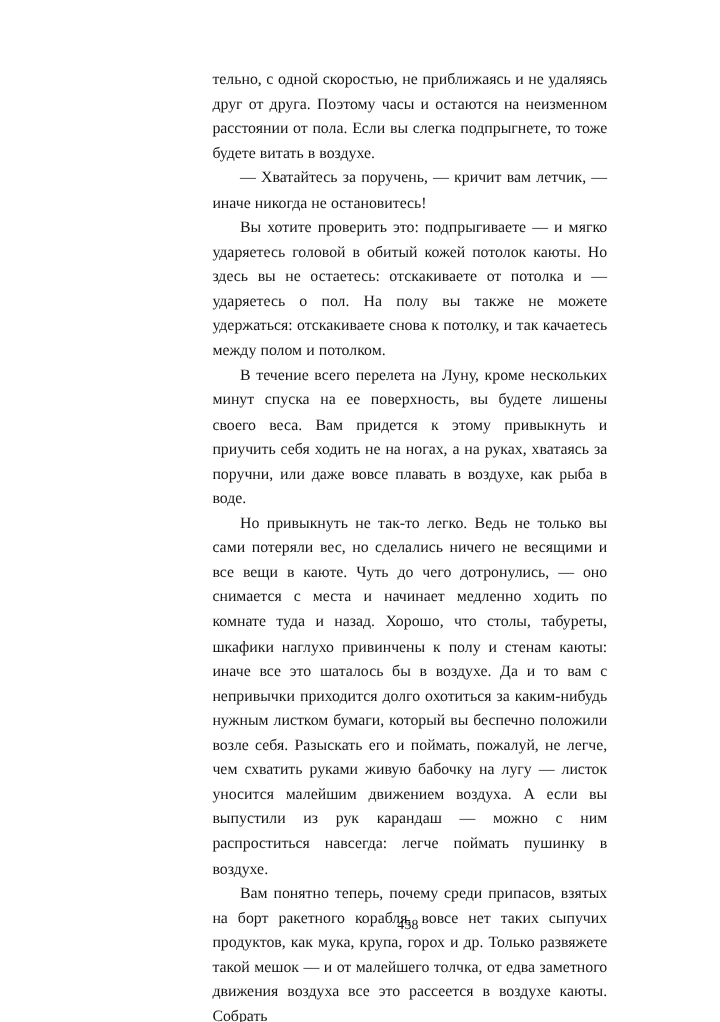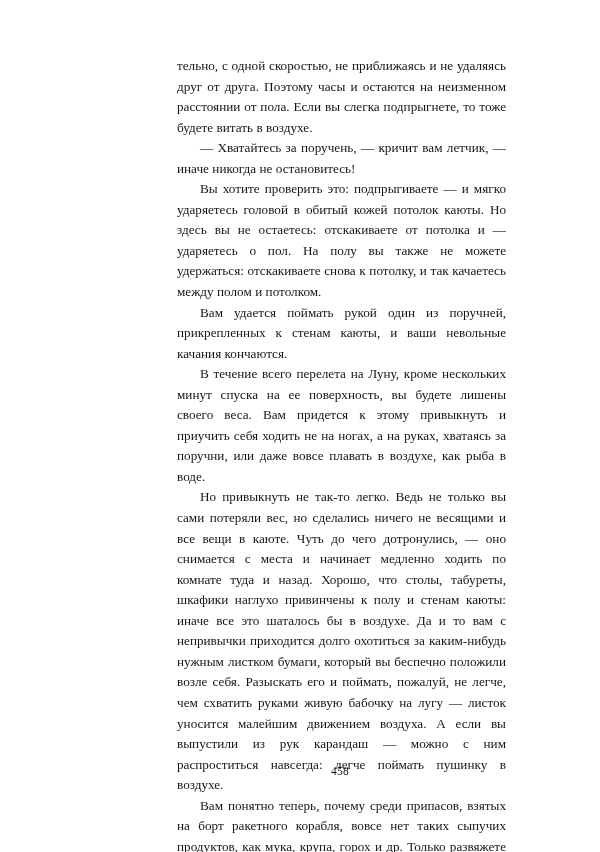--- a/index.html
+++ b/index.html
@@ -65,21 +65,20 @@
 <div id="page">
 
   <div id="text-column">
 
     <p class="para cont">тельно, с одной скоростью, не приближаясь и не удаляясь друг от друга. Поэтому часы и остаются на неизменном расстоянии от пола. Если вы слегка подпрыгнете, то тоже будете витать в воздухе.</p>
 
     <p class="para indent">— Хватайтесь за поручень, — кричит вам летчик, — иначе никогда не остановитесь!</p>
 
     <p class="para indent">Вы хотите проверить это: подпрыгиваете — и мягко ударяетесь головой в обитый кожей потолок каюты. Но здесь вы не остаетесь: отскакиваете от потолка и — ударяетесь о пол. На полу вы также не можете удержаться: отскакиваете снова к потолку, и так качаетесь между полом и потолком.</p>
 
-    <p class="para indent">Вам удается поймать рукой один из поручней, прикрепленных к стенам каюты, и ваши невольные качания кончаются.</p>
 
     <p class="para indent">В течение всего перелета на Луну, кроме нескольких минут спуска на ее поверхность, вы будете лишены своего веса. Вам придется к этому привыкнуть и приучить себя ходить не на ногах, а на руках, хватаясь за поручни, или даже вовсе плавать в воздухе, как рыба в воде.</p>
 
     <p class="para indent">Но привыкнуть не так-то легко. Ведь не только вы сами потеряли вес, но сделались ничего не весящими и все вещи в каюте. Чуть до чего дотронулись, — оно снимается с места и начинает медленно ходить по комнате туда и назад. Хорошо, что столы, табуреты, шкафики наглухо привинчены к полу и стенам каюты: иначе все это шаталось бы в воздухе. Да и то вам с непривычки приходится долго охотиться за каким-нибудь нужным листком бумаги, который вы беспечно положили возле себя. Разыскать его и поймать, пожалуй, не легче, чем схватить руками живую бабочку на лугу — листок уносится малейшим движением воздуха. А если вы выпустили из рук карандаш — можно с ним распроститься навсегда: легче поймать пушинку в воздухе.</p>
 
     <p class="para indent">Вам понятно теперь, почему среди припасов, взятых на борт ракетного корабля, вовсе нет таких сыпучих продуктов, как мука, крупа, горох и др. Только развяжете такой мешок — и от малейшего толчка, от едва заметного движения воздуха все это рассеется в воздухе каюты. Собрать</p>
 
   </div>
 
   <div id="page-number">458</div>

